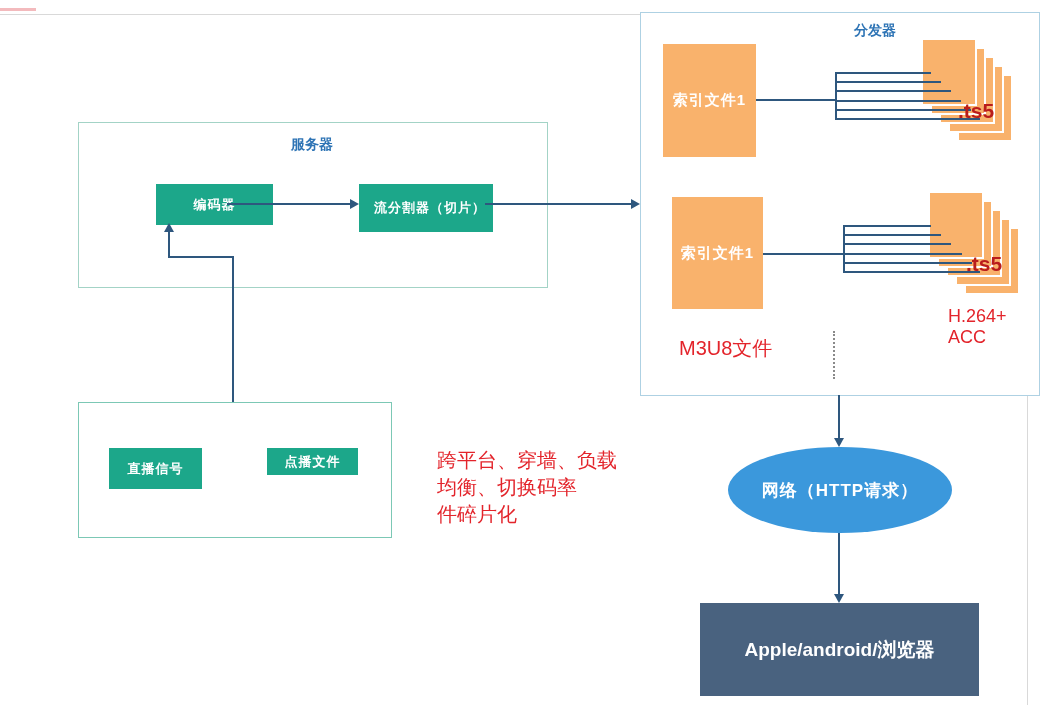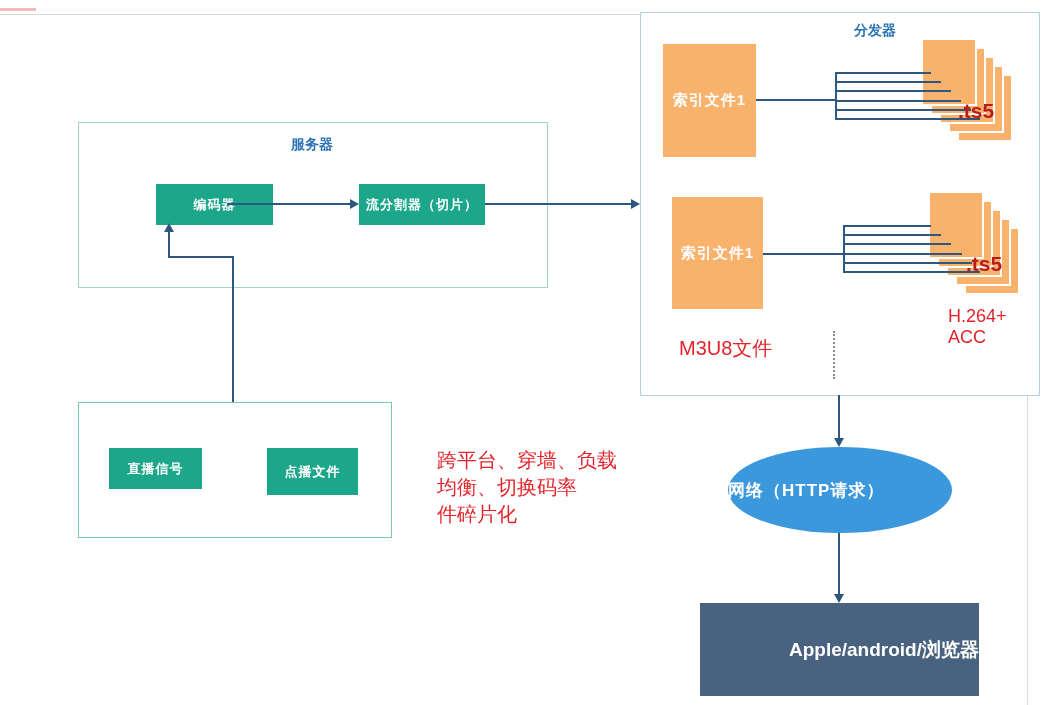--- a/index.html
+++ b/index.html
@@ -27,54 +27,54 @@
   .ah-right{width:0;height:0;border-top:5px solid transparent;border-bottom:5px solid transparent;
     border-left:9px solid var(--line-blue);}
   .ah-up{width:0;height:0;border-left:5px solid transparent;border-right:5px solid transparent;
     border-bottom:9px solid var(--line-blue);}
   .ah-down{width:0;height:0;border-left:5px solid transparent;border-right:5px solid transparent;
     border-top:9px solid var(--line-blue);}
   .page{background:var(--accent-orange);border:2px solid #fff;box-sizing:border-box;width:56px;height:68px;}
   .ts-label{color:#b91c1c;font-weight:bold;font-size:21px;z-index:21;}
   .red-text{color:var(--annotation-red);font-size:20px;}
   .dotted-v{width:0;border-left:2px dotted #8a8a8a;}
-  .ellipse{background:var(--network-blue);border-radius:50%;display:flex;align-items:center;justify-content:flex-start;
+  .ellipse{background:var(--network-blue);border-radius:50%;display:flex;align-items:center;justify-content:center;
     color:#fff;font-weight:bold;font-size:17px;letter-spacing:1px;}
-  .client{background:var(--client-slate);display:flex;align-items:center;justify-content:flex-end;
+  .client{background:var(--client-slate);display:flex;align-items:center;justify-content:center;
     color:#fff;font-weight:bold;font-size:19px;}
   .comb{z-index:20;}
 </style>
 </head>
 <body>
 
 <div id="canvas">
 
   <div class="abs hairline" style="left:0;top:14px;width:640px;height:1px;"></div>
   <div class="abs" style="left:0;top:8px;width:36px;height:3px;background:#f3babd;"></div>
   <div class="abs hairline" style="left:1027px;top:396px;width:1px;height:309px;"></div>
 
   <div class="abs group-box" style="left:78px;top:122px;width:468px;height:164px;"></div>
   <div class="abs group-title" style="left:78px;top:136px;width:468px;">服务器</div>
   <div class="abs node-green" style="left:110px;top:184px;width:117px;height:41px;margin-left:46px;">编码器</div>
-  <div class="abs node-green" style="left:359px;top:184px;width:126px;height:41px;">流分割器（切片）</div>
+  <div class="abs node-green" style="left:359px;top:184px;width:126px;height:48px;padding-left:8px;">流分割器（切片）</div>
 
   <div class="abs line-h" style="left:227px;top:203px;width:124px;"></div>
   <div class="abs ah-right" style="left:350px;top:199px;"></div>
 
   <div class="abs line-h" style="left:485px;top:203px;width:146px;"></div>
   <div class="abs ah-right" style="left:631px;top:199px;"></div>
 
   <div class="abs line-v" style="left:232px;top:257px;height:146px;"></div>
   <div class="abs line-h" style="left:168px;top:256px;width:66px;"></div>
   <div class="abs line-v" style="left:168px;top:232px;height:26px;"></div>
   <div class="abs ah-up" style="left:164px;top:223px;"></div>
 
   <div class="abs group-box" style="left:78px;top:402px;width:312px;height:134px;border-color:#7cc8b5;"></div>
   <div class="abs node-green" style="left:109px;top:448px;width:93px;height:41px;">直播信号</div>
-  <div class="abs node-green" style="left:267px;top:448px;width:91px;height:47px;">点播文件</div>
+  <div class="abs node-green" style="left:267px;top:448px;width:91px;height:27px;">点播文件</div>
 
   <div class="abs" style="left:437px;top:447px;line-height:27px;">
     <div class="red-text">跨平台、穿墙、负载</div>
     <div class="red-text">均衡、切换码率</div>
     <div class="red-text">件碎片化</div>
   </div>
 
   <div class="abs group-box" style="left:640px;top:12px;width:398px;height:382px;border-color:#aed1e3;"></div>
   <div class="abs group-title" style="left:640px;top:22px;width:470px;">分发器</div>
 

